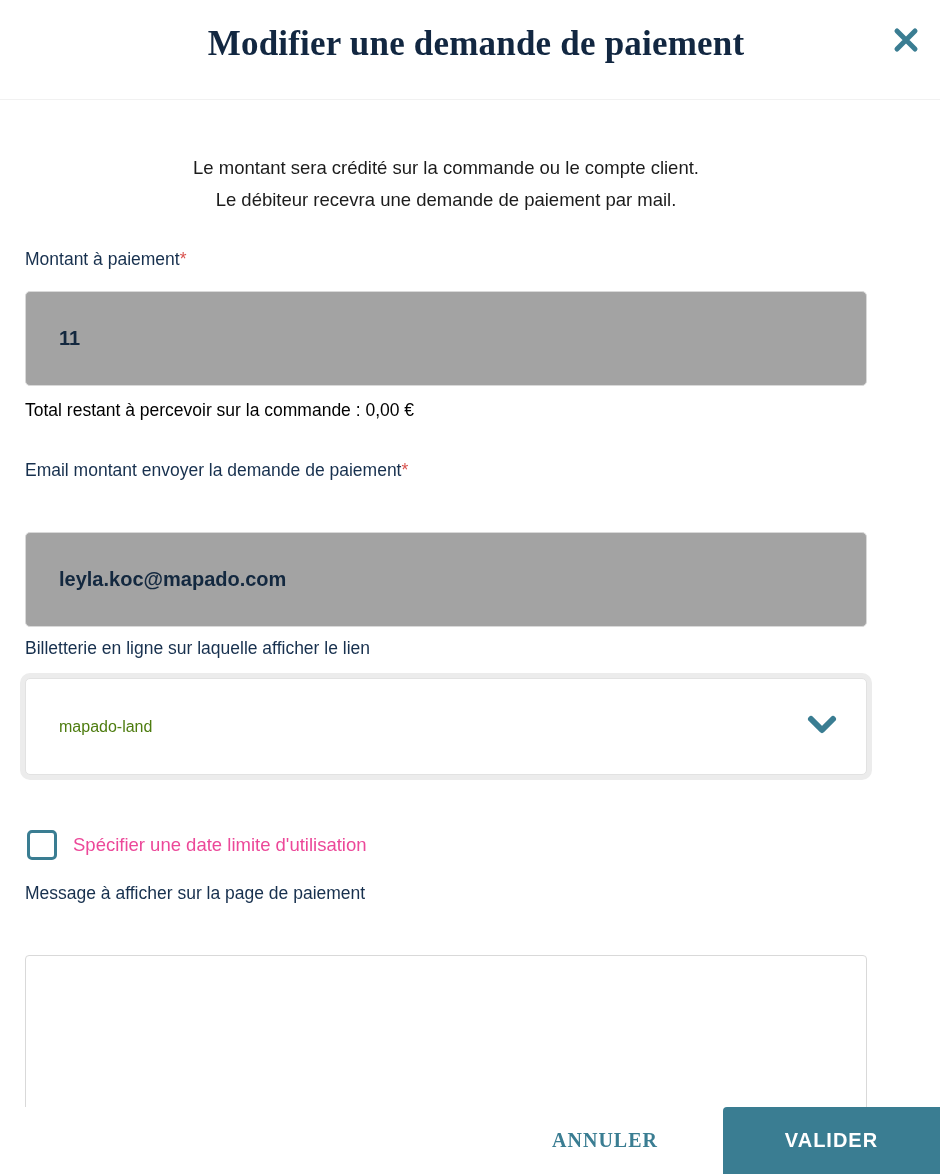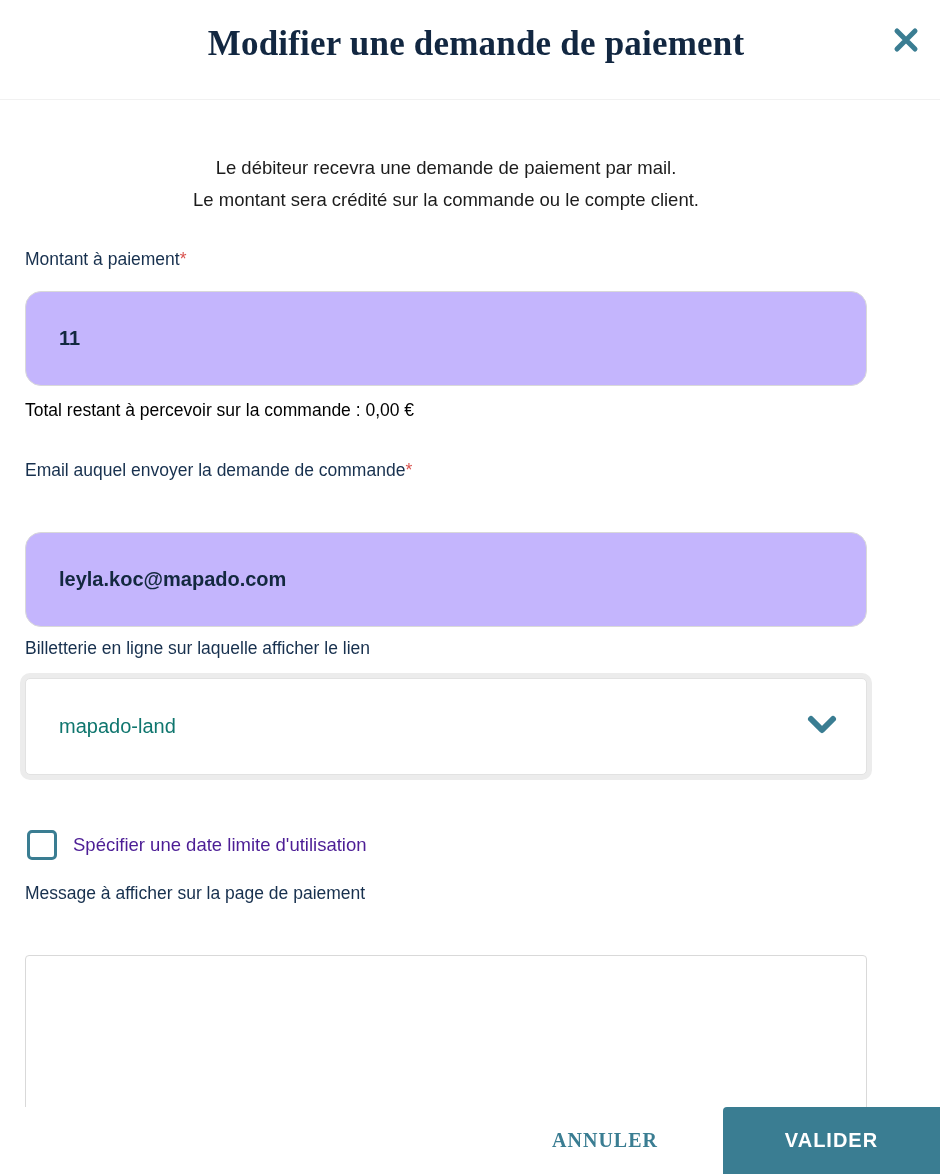--- a/index.html
+++ b/index.html
@@ -67,22 +67,22 @@
     color: #17304e;
   }
   .required { color: #d9534f; }
 
   .text-input {
     position: absolute;
     left: 25px;
     width: 842px;
     height: 95px;
     border: 1px solid #d9d9d9;
-    border-radius: 16px;
-    background: #c4b5fd;
+    border-radius: 5px;
+    background: #a3a3a3;
     padding: 0 20px 0 33px;
     font-family: "Liberation Sans", sans-serif;
     font-size: 20px;
     font-weight: 700;
     color: #13283f;
     outline: none;
   }
 
   .helper-text {
     position: absolute;
@@ -103,22 +103,22 @@
     border: 1px solid #e2e2e2;
     border-radius: 5px;
     box-shadow: 0 0 0 5px #ececec;
     display: flex;
     align-items: center;
     padding: 0 28px 0 33px;
     cursor: pointer;
   }
   .select-value {
     flex: 1;
-    font-size: 20px;
-    color: #0f766e;
+    font-size: 16px;
+    color: #4d7c0f;
   }
   .select-box svg { flex: none; }
 
   
   .checkbox-row {
     position: absolute;
     left: 27px;
     top: 830px;
     display: flex;
     align-items: center;
@@ -128,21 +128,21 @@
     width: 30px;
     height: 30px;
     border: 3px solid #3a7d92;
     border-radius: 5px;
     background: #ffffff;
     flex: none;
   }
   .checkbox-label {
     margin-left: 16px;
     font-size: 18.5px;
-    color: #4c1d95;
+    color: #ec4899;
   }
 
   
   .message-area {
     position: absolute;
     left: 25px;
     top: 955px;
     width: 842px;
     height: 200px;
     border: 1px solid #d9d9d9;
@@ -209,32 +209,32 @@
   <button class="close-btn">
     <span>
       <svg width="32" height="32" viewBox="0 0 32 32">
         <path d="M7 7 L25 25 M25 7 L7 25" stroke="#3a7d92" stroke-width="5" stroke-linecap="round" fill="none"></path>
       </svg>
     </span>
   </button>
 </div>
 
 <div class="intro">
+  <div>Le montant sera crédité sur la commande ou le compte client.</div>
   <div>Le débiteur recevra une demande de paiement par mail.</div>
-  <div>Le montant sera crédité sur la commande ou le compte client.</div>
 </div>
 
 <div class="field-label" style="top:249px;">
   <span>Montant à paiement</span><span class="required">*</span>
 </div>
 <input class="text-input" style="top: 291px;" type="text" value="11">
 <div class="helper-text">Total restant à percevoir sur la commande : 0,00 €</div>
 
 <div class="field-label" style="top:460px;">
-  <span>Email auquel envoyer la demande de commande</span><span class="required">*</span>
+  <span>Email montant envoyer la demande de paiement</span><span class="required">*</span>
 </div>
 <input class="text-input" style="top: 502px; margin-top: 30px;" type="text" value="leyla.koc@mapado.com">
 
 <div class="field-label" style="top:638px;">Billetterie en ligne sur laquelle afficher le lien</div>
 <div class="select-box">
   <span class="select-value">mapado-land</span>
   <span>
     <svg width="32" height="22" viewBox="0 0 32 22">
       <path d="M5 5 L16 16 L27 5" stroke="#3a7d92" stroke-width="6" stroke-linecap="round" stroke-linejoin="round" fill="none"></path>
     </svg>

